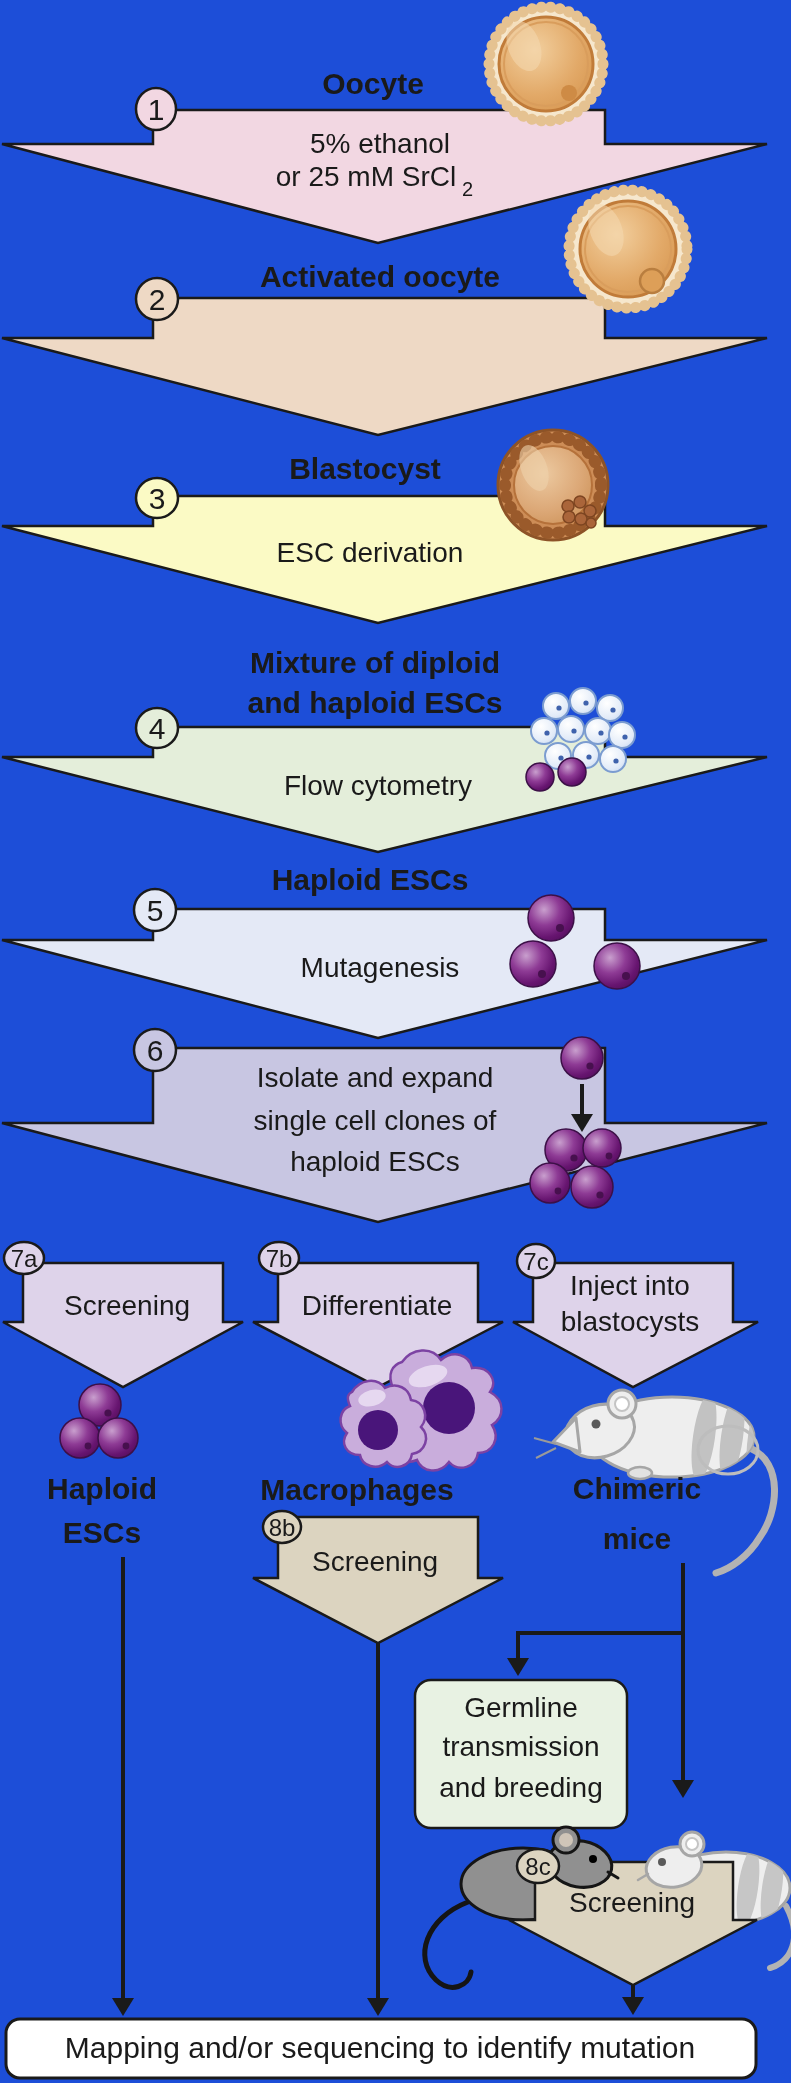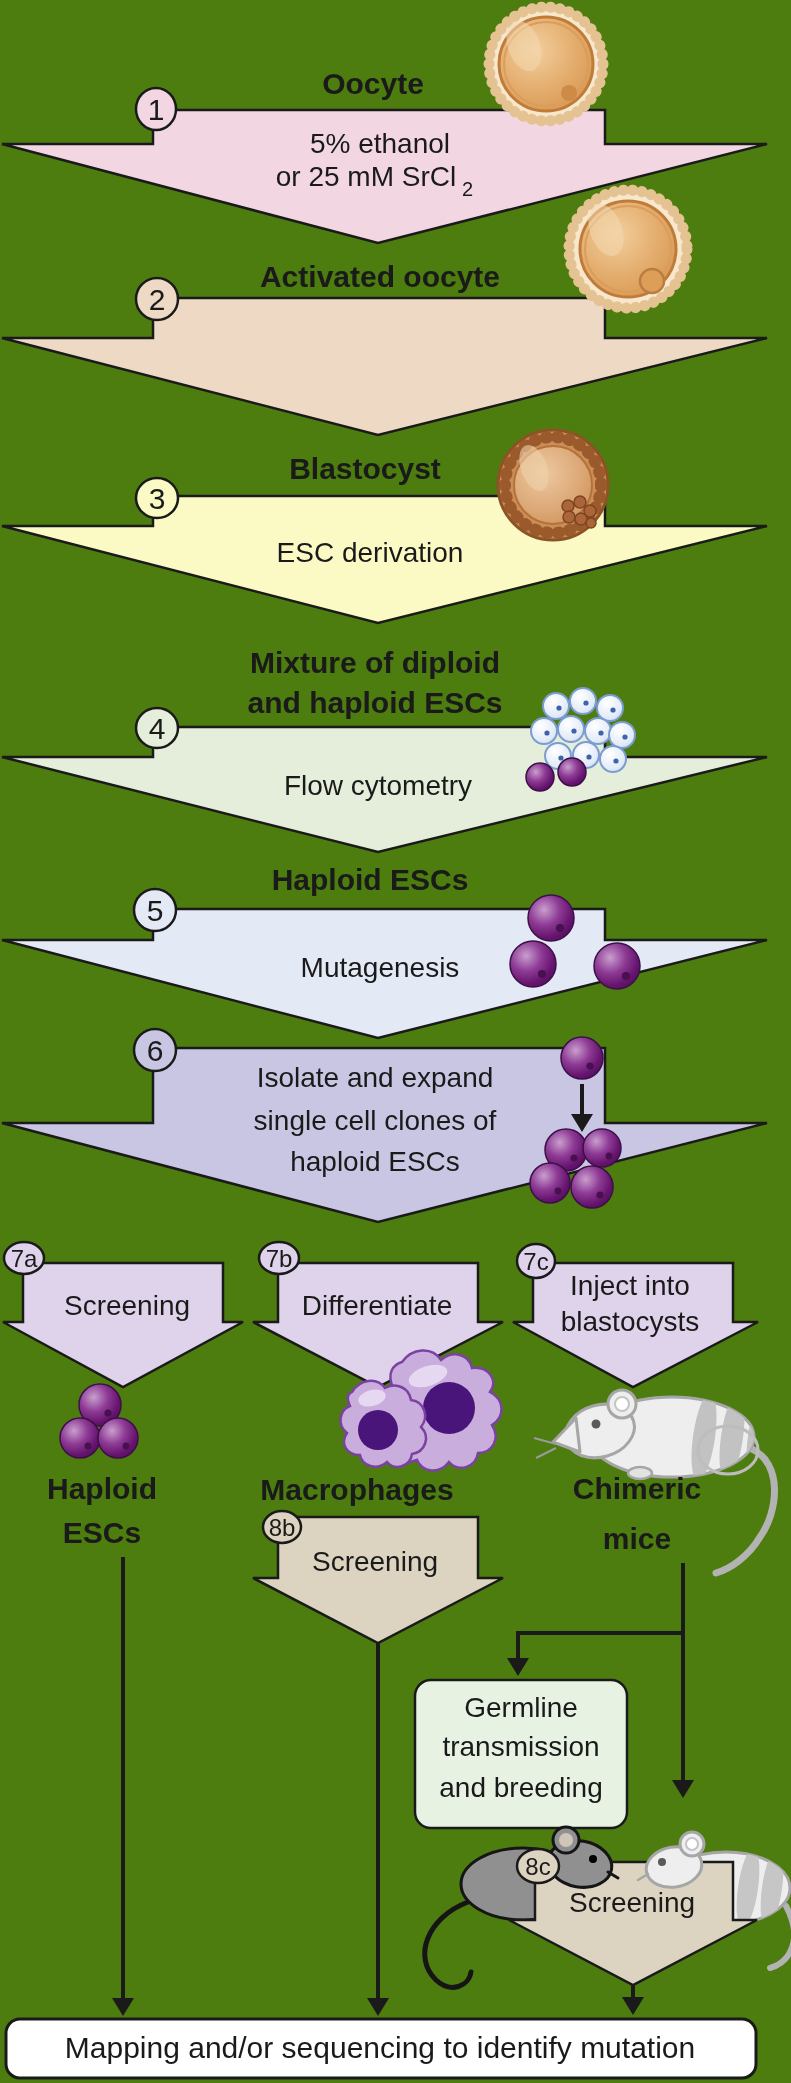--- a/index.html
+++ b/index.html
@@ -1,16 +1,16 @@
 <!DOCTYPE html>
 <html><head>
 <meta charset="utf-8">
 <style>
   html,body{margin:0;padding:0;background:#ffffff;}
-  .canvas{position:relative;width:791px;height:2083px;background:#4d7c0f;overflow:hidden;}
+  .canvas{position:relative;width:791px;height:2083px;background:#1d4ed8;overflow:hidden;}
   svg text{font-family:"Liberation Sans","DejaVu Sans",sans-serif;fill:#1a1a1a;}
   .t{font-weight:700;font-size:30px;text-anchor:middle;}
   .a{font-size:28px;text-anchor:middle;}
   .sub{font-size:20px;text-anchor:start;}
   .bnum{font-size:30px;text-anchor:middle;}
   .bsm{font-size:24px;text-anchor:middle;}
   .shape{stroke:#1a1a1a;stroke-width:2.5;stroke-linejoin:miter;}
   .badge{stroke:#1a1a1a;stroke-width:2.5;}
   .ln{stroke:#1a1a1a;stroke-width:4;fill:none;}
   .ah{fill:#1a1a1a;stroke:none;}

